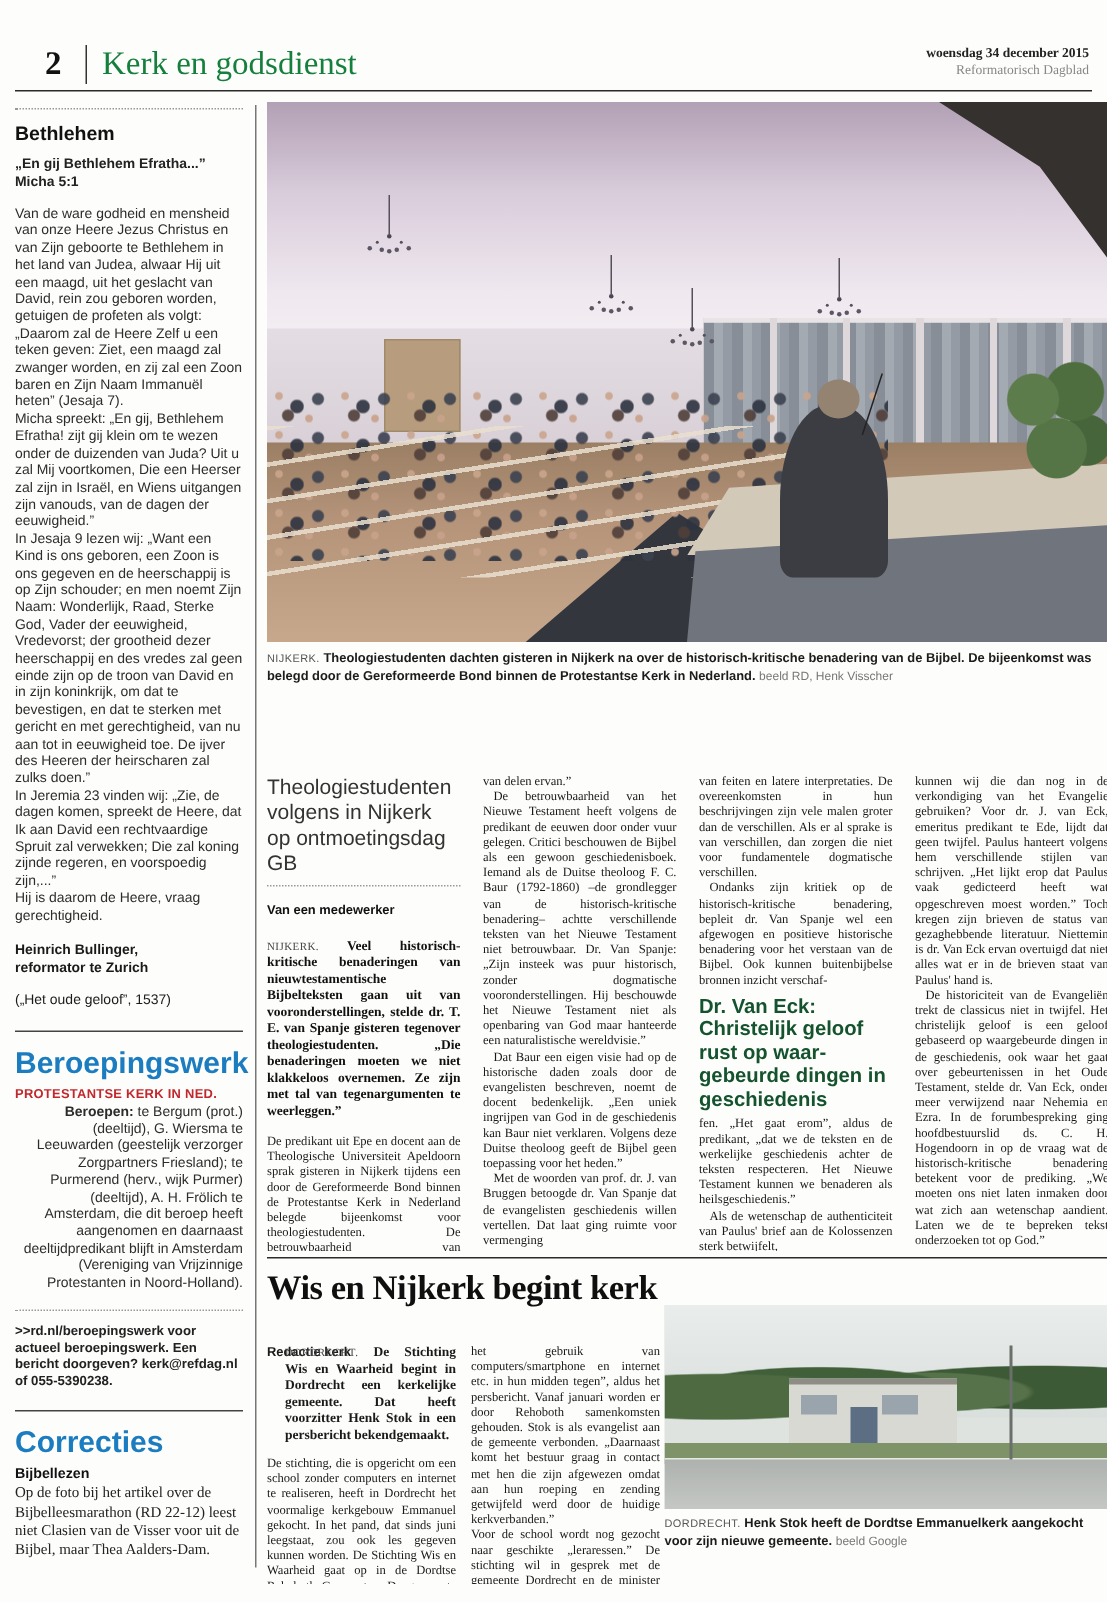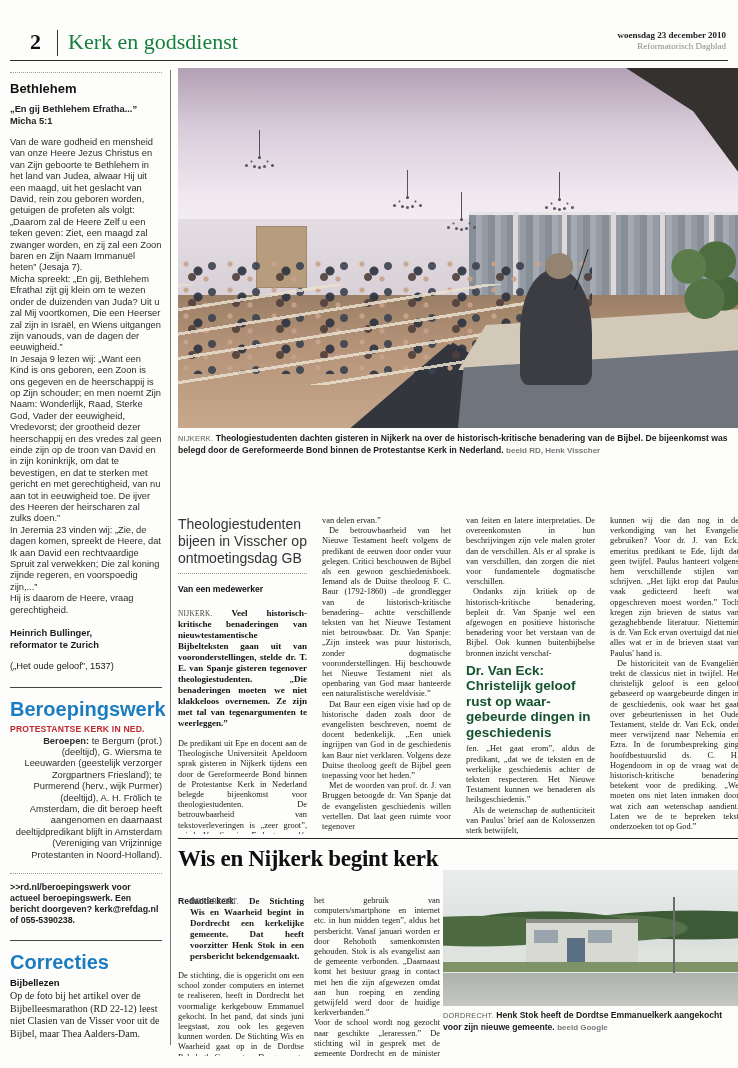--- a/index.html
+++ b/index.html
@@ -82,21 +82,21 @@
   .chandelier { position:absolute; width:3px; height:3px; border-radius:50%; background:#4c4752;
     box-shadow:-8px 4px 0 -0.5px #54505c, 8px 4px 0 -0.5px #54505c,
                -13px 8px 0 0 #5c5764, 13px 8px 0 0 #5c5764,
                -5px 9px 0 0 #5c5764, 5px 9px 0 0 #5c5764, 0 10px 0 0 #5c5764; }
   .chandelier::before { content:""; position:absolute; left:1px; top:-26px; width:1px; height:26px; background:#55505a; }
 
   
   .caption-main { position:absolute; left:178px; top:433px; width:560px;
     font:bold 8.6px/11.5px "Liberation Sans", sans-serif; color:#1c1c1c; text-align:left; }
   .cap-label { font-weight:400; font-size:7.3px; color:#555; letter-spacing:0.3px; }
-  .cap-credit { font-weight:700; color:#777; font-size:8px; }
+  .cap-credit { font-weight:400; color:#777; font-size:8px; }
   .headline-main { position:absolute; left:178px; top:466px; width:560px;
     font:italic 400 35px/40px "Liberation Serif", serif; color:#0f0f0f; letter-spacing:-0.5px; }
 
   
   .article { position:absolute; left:178px; top:516px; width:560px; height:318px;
     display:flex; gap:15px; overflow:hidden; }
   .article .col { width:129px; flex:none; }
   .subhead { font:400 14px/17px "Liberation Sans", sans-serif; color:#333; margin-bottom:6px; }
   .byline { font:bold 8.6px/10px "Liberation Sans", sans-serif; color:#111; margin:10px 0 14px; }
   .art-lede { font:bold 9px/11px "Liberation Serif", serif; color:#111; text-align:justify; margin-bottom:10px; }
@@ -140,21 +140,21 @@
 </head>
 <body>
 
 <div class="page">
 
   <div class="masthead">
     <div class="page-num">2</div>
     <div class="mast-sep"></div>
     <div class="section-title">Kerk en godsdienst</div>
     <div class="mast-right">
-      <div class="mast-date">woensdag 23 december 2010</div>
+      <div class="mast-date">woensdag 34 december 2015</div>
       <div class="mast-pub">Reformatorisch Dagblad</div>
     </div>
   </div>
   <div class="mast-rule"></div>
   <div class="v-rule"></div>
 
   <div class="sidebar">
     <div class="dotted"></div>
     <div class="sb-sub">Bethlehem</div>
     <div class="sb-verse">
@@ -213,36 +213,36 @@
 
   <div class="caption-main">
     <span class="cap-label">NIJKERK.</span>
     <span>Theologiestudenten dachten gisteren in Nijkerk na over de historisch-kritische benadering van de Bijbel. De bijeenkomst was belegd door de Gereformeerde Bond binnen de Protestantse Kerk in Nederland.</span>
     <span class="cap-credit">beeld RD, Henk Visscher</span>
   </div>
 
 
   <div class="article">
     <div class="col">
-      <div class="subhead">Theologiestudenten bijeen in Visscher op ontmoetingsdag GB</div>
+      <div class="subhead">Theologiestudenten volgens in Nijkerk op ontmoetingsdag GB</div>
       <div class="dotted"></div>
       <div class="byline">Van een medewerker</div>
       <div class="art-lede">
         <span class="place-label">NIJKERK.</span>
         <span>Veel historisch-kritische benaderingen van nieuwtestamentische Bijbelteksten gaan uit van vooronderstellingen, stelde dr. T. E. van Spanje gisteren tegenover theologiestudenten. „Die benaderingen moeten we niet klakkeloos overnemen. Ze zijn met tal van tegenargumenten te weerleggen.”</span>
       </div>
       <div class="art-body">
         <p>De predikant uit Epe en docent aan de Theologische Universiteit Apeldoorn sprak gisteren in Nijkerk tijdens een door de Gereformeerde Bond binnen de Protestantse Kerk in Nederland belegde bijeenkomst voor theologiestudenten. De betrouwbaarheid van tekstoverleveringen is „zeer groot”, zei dr. Van Spanje. „Er bestaan zelfs ongeveer 5000 manuscripten van het Griekse Nieuwe Testament of</p>
       </div>
     </div>
     <div class="col art-body">
       <p>van delen ervan.”</p>
       <p class="ind">De betrouwbaarheid van het Nieuwe Testament heeft volgens de predikant de eeuwen door onder vuur gelegen. Critici beschouwen de Bijbel als een gewoon geschiedenisboek. Iemand als de Duitse theoloog F. C. Baur (1792-1860) –de grondlegger van de historisch-kritische benadering– achtte verschillende teksten van het Nieuwe Testament niet betrouwbaar. Dr. Van Spanje: „Zijn insteek was puur historisch, zonder dogmatische vooronderstellingen. Hij beschouwde het Nieuwe Testament niet als openbaring van God maar hanteerde een naturalistische wereldvisie.”</p>
       <p class="ind">Dat Baur een eigen visie had op de historische daden zoals door de evangelisten beschreven, noemt de docent bedenkelijk. „Een uniek ingrijpen van God in de geschiedenis kan Baur niet verklaren. Volgens deze Duitse theoloog geeft de Bijbel geen toepassing voor het heden.”</p>
-      <p class="ind">Met de woorden van prof. dr. J. van Bruggen betoogde dr. Van Spanje dat de evangelisten geschiedenis willen vertellen. Dat laat geen ruimte voor tegenover</p>
+      <p class="ind">Met de woorden van prof. dr. J. van Bruggen betoogde dr. Van Spanje dat de evangelisten geschiedenis willen vertellen. Dat laat ging ruimte voor vermenging</p>
     </div>
     <div class="col art-body">
       <p>van feiten en latere interpretaties. De overeenkomsten in hun beschrijvingen zijn vele malen groter dan de verschillen. Als er al sprake is van verschillen, dan zorgen die niet voor fundamentele dogmatische verschillen.</p>
       <p class="ind">Ondanks zijn kritiek op de historisch-kritische benadering, bepleit dr. Van Spanje wel een afgewogen en positieve historische benadering voor het verstaan van de Bijbel. Ook kunnen buitenbijbelse bronnen inzicht verschaf-</p>
       <div class="pull-quote">Dr. Van Eck: Christelijk geloof rust op waar­gebeurde dingen in geschiedenis</div>
       <p>fen. „Het gaat erom”, aldus de predikant, „dat we de teksten en de werkelijke geschiedenis achter de teksten respecteren. Het Nieuwe Testament kunnen we benaderen als heilsgeschiedenis.”</p>
       <p class="ind">Als de wetenschap de authenticiteit van Paulus' brief aan de Kolossenzen sterk betwijfelt,</p>
     </div>
     <div class="col art-body">
       <p>kunnen wij die dan nog in de verkondiging van het Evangelie gebruiken? Voor dr. J. van Eck, emeritus predikant te Ede, lijdt dat geen twijfel. Paulus hanteert volgens hem verschillende stijlen van schrijven. „Het lijkt erop dat Paulus vaak gedicteerd heeft wat opgeschreven moest worden.” Toch kregen zijn brieven de status van gezaghebbende literatuur. Niettemin is dr. Van Eck ervan overtuigd dat niet alles wat er in de brieven staat van Paulus' hand is.</p>

